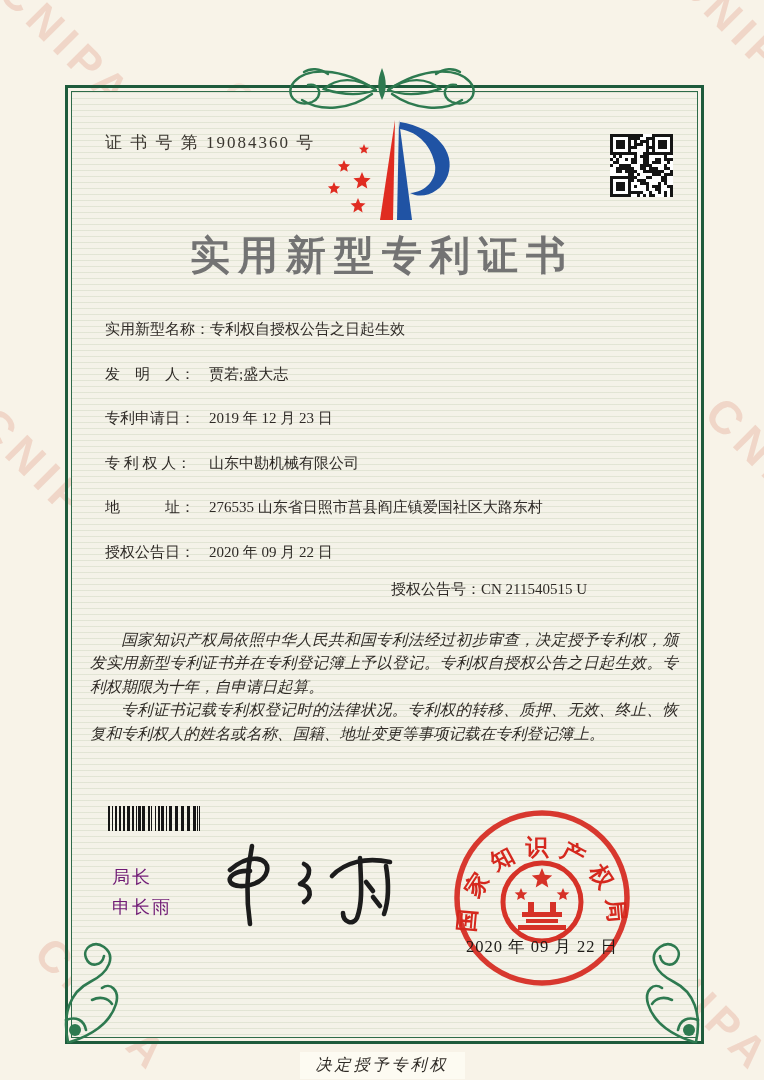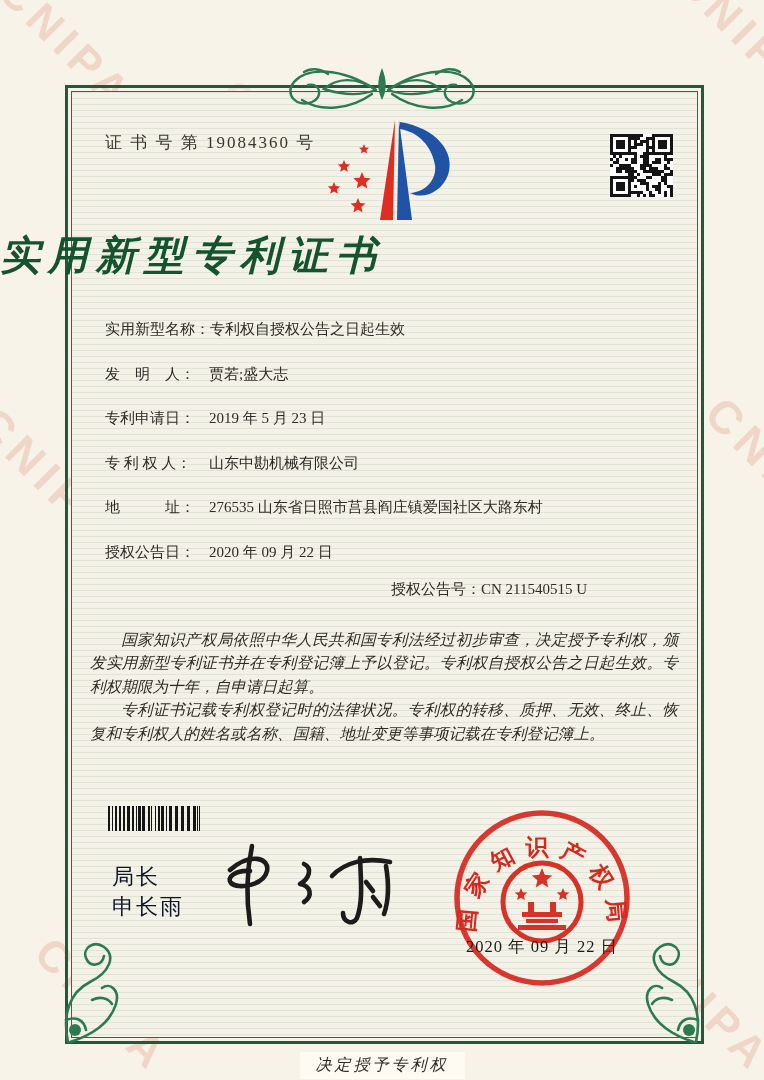--- a/index.html
+++ b/index.html
@@ -8,37 +8,37 @@
   
   .wm{position:absolute;transform:rotate(45deg);font-family:"Liberation Sans",sans-serif;
       font-weight:bold;color:rgba(228,175,156,0.42);letter-spacing:7px;pointer-events:none;}
   
   .frame{position:absolute;left:65px;top:85px;width:633px;height:953px;border:3px solid #1e5b3c;}
   .frame-inner{position:absolute;inset:3px;border:1px solid #2e6b4a;background:#f4f2e8;
       background-image:repeating-linear-gradient(180deg,rgba(151,173,132,0.20) 0 1px,rgba(0,0,0,0) 1px 6px);}
   .content{position:absolute;inset:0;z-index:3;}
   
   .cert-no{position:absolute;left:105px;top:131px;font-size:17px;letter-spacing:2px;color:#3a362f;}
-  .title{position:absolute;left:0;top:228px;width:100%;text-align:left;font-size:40px;
-         font-weight:bold;letter-spacing:8px;color:#14532d;font-style:italic;}
+  .title{position:absolute;left:0;top:228px;width:100%;text-align:center;font-size:40px;
+         font-weight:bold;letter-spacing:8px;color:#737373;}
   
   .rows{position:absolute;left:105px;top:318px;width:575px;}
   .frow{position:relative;height:44.6px;font-size:15px;line-height:22px;display:flex;align-items:flex-start;}
   .flabel{flex:0 0 104px;white-space:nowrap;color:#2e2a26;}
   .fvalue{white-space:nowrap;color:#2e2a26;}
   .pair2{margin-left:30px;display:flex;margin-top:37px;}
   
   .paras{position:absolute;left:90px;top:628px;width:588px;font-size:15.6px;line-height:23.4px;
          text-align:justify;font-style:italic;color:#2f2b26;}
   .paras p{margin:0;text-indent:2em;}
   
   .barcode{position:absolute;left:108px;top:806px;width:206px;height:25px;display:flex;align-items:stretch;}
   .barcode i{display:block;height:100%;}
   
-  .officer{position:absolute;left:112px;top:862px;font-size:22px;line-height:30px;letter-spacing:2px;color:#0f172a;}
+  .officer{position:absolute;left:112px;top:862px;font-size:18px;line-height:30px;letter-spacing:2px;color:#701a75;}
   .signature{position:absolute;left:212px;top:840px;}
   
   .seal{position:absolute;left:450px;top:806px;width:184px;height:184px;}
   
   .page-info{position:absolute;left:0;top:982px;width:100%;text-align:center;font-size:15px;
              letter-spacing:2px;color:#33302a;}
   .cont-note{position:absolute;left:0;top:1052px;width:100%;text-align:center;}
   .cont-note span{display:inline-block;background:#fdfbf2;padding:3px 16px;font-size:16px;
                   font-style:italic;letter-spacing:3px;color:#2f2b26;}
   
@@ -568,21 +568,21 @@
       <div class="frow">
         <span class="flabel">实用新型名称：</span>
         <span class="fvalue">专利权自授权公告之日起生效</span>
       </div>
       <div class="frow">
         <span class="flabel">发　明　人：</span>
         <span class="fvalue">贾若;盛大志</span>
       </div>
       <div class="frow">
         <span class="flabel">专利申请日：</span>
-        <span class="fvalue">2019 年 5 月 23 日</span>
+        <span class="fvalue">2019 年 12 月 23 日</span>
       </div>
       <div class="frow">
         <span class="flabel">专 利 权 人：</span>
         <span class="fvalue">山东中勘机械有限公司</span>
       </div>
       <div class="frow">
         <span class="flabel">地　　　址：</span>
         <span class="fvalue">276535 山东省日照市莒县阎庄镇爱国社区大路东村</span>
       </div>
       <div class="frow">

